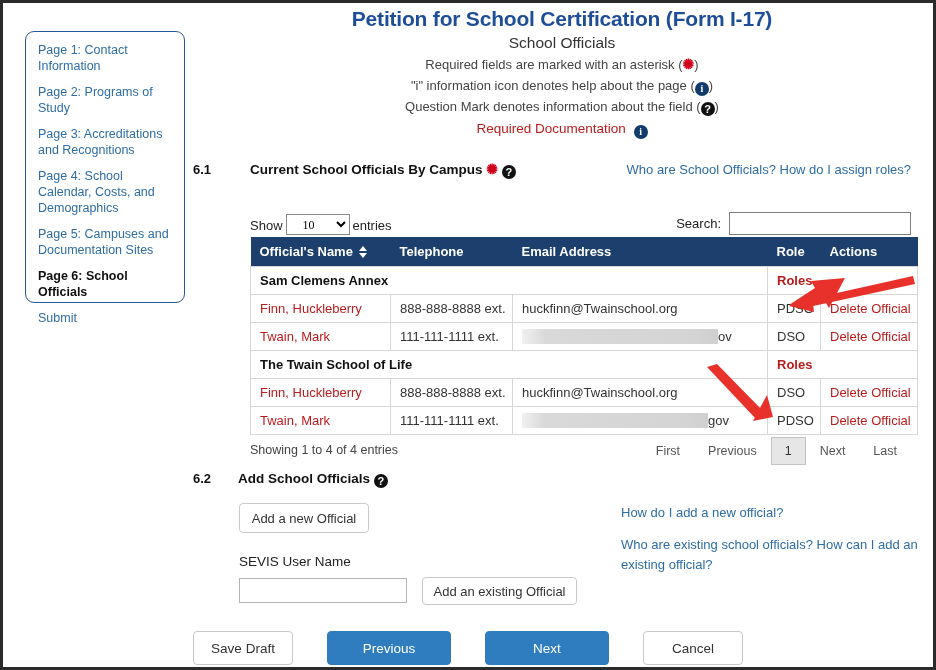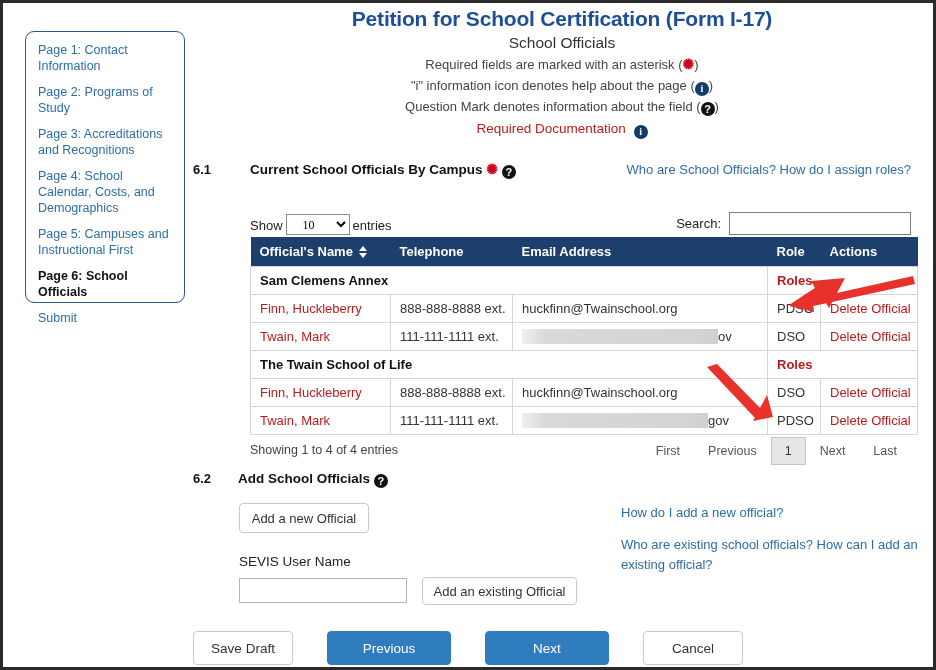--- a/index.html
+++ b/index.html
@@ -339,21 +339,21 @@
 </head>
 <body>
 
 <div id="frame">
 
   <div id="sidebar">
     <div class="side-item">Page 1: Contact Information</div>
     <div class="side-item">Page 2: Programs of Study</div>
     <div class="side-item">Page 3: Accreditations and Recognitions</div>
     <div class="side-item">Page 4: School Calendar, Costs, and Demographics</div>
-    <div class="side-item">Page 5: Campuses and Instructional First</div>
+    <div class="side-item">Page 5: Campuses and Documentation Sites</div>
     <div class="side-item current">Page 6: School Officials</div>
     <div class="side-item">Submit</div>
   </div>
 
   <div id="page-title">Petition for School Certification (Form I-17)</div>
   <div id="page-sub">School Officials</div>
 
   <div class="note-line" id="note1">
     <span>Required fields are marked with an asterisk (</span><span class="ast">✺</span><span>)</span>
   </div>

